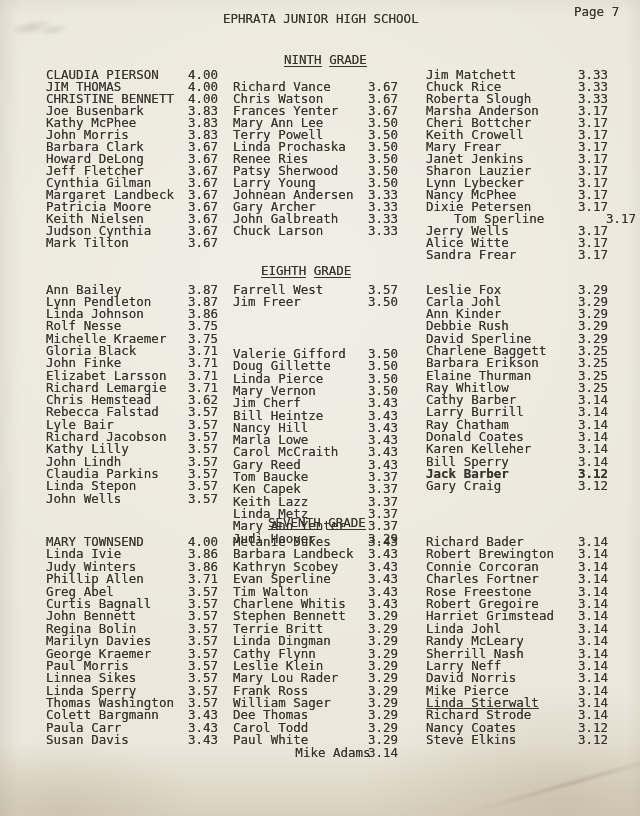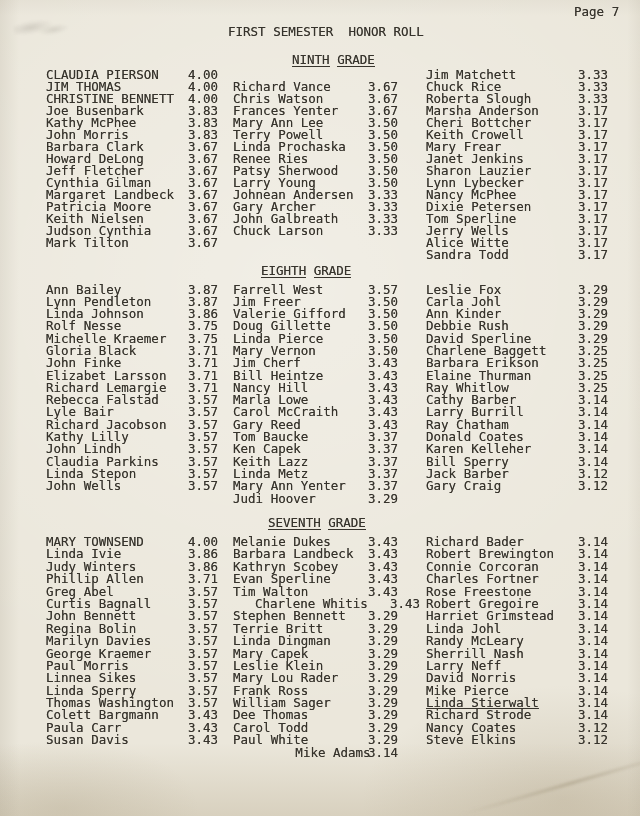--- a/index.html
+++ b/index.html
@@ -55,24 +55,24 @@
 </style>
 </head>
 <body>
 
 <div class="page" style="--paper: #ebe7db; --ink: #36332c;">
   <div class="texture"></div>
   <div class="smudge"></div>
   <div class="crease"></div>
 
   <div class="abs page-label">Page 7</div>
-  <div class="abs title2">FIRST SEMESTER  HONOR ROLL</div>
+  <div class="abs title1">EPHRATA JUNIOR HIGH SCHOOL</div>
 
   <div id="sections">
-      <div class="section-heading" style="left: 292px; top: 52px;"><span class="hword">NINTH</span> <span class="hword">GRADE</span></div>
+      <div class="section-heading" style="left: 284px; top: 52px;"><span class="hword">NINTH</span> <span class="hword">GRADE</span></div>
       <div class="col" style="left: 46px; top: 68.5px;">
         <div class="row" style="height: 12.05px; line-height: 12.05px;"><span class="name">CLAUDIA PIERSON</span><span class="gpa" style="left: 142px;">4.00</span></div>
         <div class="row" style="height: 12.05px; line-height: 12.05px;"><span class="name">JIM THOMAS</span><span class="gpa" style="left: 142px;">4.00</span></div>
         <div class="row" style="height: 12.05px; line-height: 12.05px;"><span class="name">CHRISTINE BENNETT</span><span class="gpa" style="left: 142px;">4.00</span></div>
         <div class="row" style="height: 12.05px; line-height: 12.05px;"><span class="name">Joe Busenbark</span><span class="gpa" style="left: 142px;">3.83</span></div>
         <div class="row" style="height: 12.05px; line-height: 12.05px;"><span class="name">Kathy McPhee</span><span class="gpa" style="left: 142px;">3.83</span></div>
         <div class="row" style="height: 12.05px; line-height: 12.05px;"><span class="name">John Morris</span><span class="gpa" style="left: 142px;">3.83</span></div>
         <div class="row" style="height: 12.05px; line-height: 12.05px;"><span class="name">Barbara Clark</span><span class="gpa" style="left: 142px;">3.67</span></div>
         <div class="row" style="height: 12.05px; line-height: 12.05px;"><span class="name">Howard DeLong</span><span class="gpa" style="left: 142px;">3.67</span></div>
         <div class="row" style="height: 12.05px; line-height: 12.05px;"><span class="name">Jeff Fletcher</span><span class="gpa" style="left: 142px;">3.67</span></div>
@@ -104,49 +104,50 @@
         <div class="row" style="height: 12.05px; line-height: 12.05px;"><span class="name">Roberta Slough</span><span class="gpa" style="left: 152px;">3.33</span></div>
         <div class="row" style="height: 12.05px; line-height: 12.05px;"><span class="name">Marsha Anderson</span><span class="gpa" style="left: 152px;">3.17</span></div>
         <div class="row" style="height: 12.05px; line-height: 12.05px;"><span class="name">Cheri Bottcher</span><span class="gpa" style="left: 152px;">3.17</span></div>
         <div class="row" style="height: 12.05px; line-height: 12.05px;"><span class="name">Keith Crowell</span><span class="gpa" style="left: 152px;">3.17</span></div>
         <div class="row" style="height: 12.05px; line-height: 12.05px;"><span class="name">Mary Frear</span><span class="gpa" style="left: 152px;">3.17</span></div>
         <div class="row" style="height: 12.05px; line-height: 12.05px;"><span class="name">Janet Jenkins</span><span class="gpa" style="left: 152px;">3.17</span></div>
         <div class="row" style="height: 12.05px; line-height: 12.05px;"><span class="name">Sharon Lauzier</span><span class="gpa" style="left: 152px;">3.17</span></div>
         <div class="row" style="height: 12.05px; line-height: 12.05px;"><span class="name">Lynn Lybecker</span><span class="gpa" style="left: 152px;">3.17</span></div>
         <div class="row" style="height: 12.05px; line-height: 12.05px;"><span class="name">Nancy McPhee</span><span class="gpa" style="left: 152px;">3.17</span></div>
         <div class="row" style="height: 12.05px; line-height: 12.05px;"><span class="name">Dixie Petersen</span><span class="gpa" style="left: 152px;">3.17</span></div>
-        <div class="row" style="height: 12.05px; line-height: 12.05px;"><span class="name">Tom Sperline</span><span class="gpa" style="left: 152px;">3.17</span></div>
+        <div class="row" style="height: 12.05px; line-height: 12.05px; margin-left: 28px;"><span class="name">Tom Sperline</span><span class="gpa" style="left: 152px;">3.17</span></div>
         <div class="row" style="height: 12.05px; line-height: 12.05px;"><span class="name">Jerry Wells</span><span class="gpa" style="left: 152px;">3.17</span></div>
         <div class="row" style="height: 12.05px; line-height: 12.05px;"><span class="name">Alice Witte</span><span class="gpa" style="left: 152px;">3.17</span></div>
-        <div class="row" style="height: 12.05px; line-height: 12.05px;"><span class="name">Sandra Todd</span><span class="gpa" style="left: 152px;">3.17</span></div>
+        <div class="row" style="height: 12.05px; line-height: 12.05px;"><span class="name">Sandra Frear</span><span class="gpa" style="left: 152px;">3.17</span></div>
       </div>
       <div class="section-heading" style="left: 261px; top: 263px;"><span class="hword">EIGHTH</span> <span class="hword">GRADE</span></div>
       <div class="col" style="left: 46px; top: 283.5px;">
         <div class="row" style="height: 12.3px; line-height: 12.3px;"><span class="name">Ann Bailey</span><span class="gpa" style="left: 142px;">3.87</span></div>
         <div class="row" style="height: 12.3px; line-height: 12.3px;"><span class="name">Lynn Pendleton</span><span class="gpa" style="left: 142px;">3.87</span></div>
         <div class="row" style="height: 12.3px; line-height: 12.3px;"><span class="name">Linda Johnson</span><span class="gpa" style="left: 142px;">3.86</span></div>
         <div class="row" style="height: 12.3px; line-height: 12.3px;"><span class="name">Rolf Nesse</span><span class="gpa" style="left: 142px;">3.75</span></div>
         <div class="row" style="height: 12.3px; line-height: 12.3px;"><span class="name">Michelle Kraemer</span><span class="gpa" style="left: 142px;">3.75</span></div>
         <div class="row" style="height: 12.3px; line-height: 12.3px;"><span class="name">Gloria Black</span><span class="gpa" style="left: 142px;">3.71</span></div>
         <div class="row" style="height: 12.3px; line-height: 12.3px;"><span class="name">John Finke</span><span class="gpa" style="left: 142px;">3.71</span></div>
         <div class="row" style="height: 12.3px; line-height: 12.3px;"><span class="name">Elizabet Larsson</span><span class="gpa" style="left: 142px;">3.71</span></div>
         <div class="row" style="height: 12.3px; line-height: 12.3px;"><span class="name">Richard Lemargie</span><span class="gpa" style="left: 142px;">3.71</span></div>
+        <div class="row" style="height: 12.3px; line-height: 12.3px;"><span class="name">Chris Hemstead</span><span class="gpa" style="left: 142px;">3.62</span></div>
         <div class="row" style="height: 12.3px; line-height: 12.3px;"><span class="name">Rebecca Falstad</span><span class="gpa" style="left: 142px;">3.57</span></div>
         <div class="row" style="height: 12.3px; line-height: 12.3px;"><span class="name">Lyle Bair</span><span class="gpa" style="left: 142px;">3.57</span></div>
         <div class="row" style="height: 12.3px; line-height: 12.3px;"><span class="name">Richard Jacobson</span><span class="gpa" style="left: 142px;">3.57</span></div>
         <div class="row" style="height: 12.3px; line-height: 12.3px;"><span class="name">Kathy Lilly</span><span class="gpa" style="left: 142px;">3.57</span></div>
         <div class="row" style="height: 12.3px; line-height: 12.3px;"><span class="name">John Lindh</span><span class="gpa" style="left: 142px;">3.57</span></div>
         <div class="row" style="height: 12.3px; line-height: 12.3px;"><span class="name">Claudia Parkins</span><span class="gpa" style="left: 142px;">3.57</span></div>
         <div class="row" style="height: 12.3px; line-height: 12.3px;"><span class="name">Linda Stepon</span><span class="gpa" style="left: 142px;">3.57</span></div>
         <div class="row" style="height: 12.3px; line-height: 12.3px;"><span class="name">John Wells</span><span class="gpa" style="left: 142px;">3.57</span></div>
       </div>
       <div class="col" style="left: 233px; top: 283.5px;">
         <div class="row" style="height: 12.3px; line-height: 12.3px;"><span class="name">Farrell West</span><span class="gpa" style="left: 135px;">3.57</span></div>
         <div class="row" style="height: 12.3px; line-height: 12.3px;"><span class="name">Jim Freer</span><span class="gpa" style="left: 135px;">3.50</span></div>
-        <div class="row" style="height: 12.3px; line-height: 12.3px;"><span class="name">Valerie Gifford</span><span class="gpa" style="left: 135px;">3.50</span></div>
+        <div class="row" style="height: 12.3px; line-height: 12.3px; margin-top: 40px;"><span class="name">Valerie Gifford</span><span class="gpa" style="left: 135px;">3.50</span></div>
         <div class="row" style="height: 12.3px; line-height: 12.3px;"><span class="name">Doug Gillette</span><span class="gpa" style="left: 135px;">3.50</span></div>
         <div class="row" style="height: 12.3px; line-height: 12.3px;"><span class="name">Linda Pierce</span><span class="gpa" style="left: 135px;">3.50</span></div>
         <div class="row" style="height: 12.3px; line-height: 12.3px;"><span class="name">Mary Vernon</span><span class="gpa" style="left: 135px;">3.50</span></div>
         <div class="row" style="height: 12.3px; line-height: 12.3px;"><span class="name">Jim Cherf</span><span class="gpa" style="left: 135px;">3.43</span></div>
         <div class="row" style="height: 12.3px; line-height: 12.3px;"><span class="name">Bill Heintze</span><span class="gpa" style="left: 135px;">3.43</span></div>
         <div class="row" style="height: 12.3px; line-height: 12.3px;"><span class="name">Nancy Hill</span><span class="gpa" style="left: 135px;">3.43</span></div>
         <div class="row" style="height: 12.3px; line-height: 12.3px;"><span class="name">Marla Lowe</span><span class="gpa" style="left: 135px;">3.43</span></div>
         <div class="row" style="height: 12.3px; line-height: 12.3px;"><span class="name">Carol McCraith</span><span class="gpa" style="left: 135px;">3.43</span></div>
         <div class="row" style="height: 12.3px; line-height: 12.3px;"><span class="name">Gary Reed</span><span class="gpa" style="left: 135px;">3.43</span></div>
         <div class="row" style="height: 12.3px; line-height: 12.3px;"><span class="name">Tom Baucke</span><span class="gpa" style="left: 135px;">3.37</span></div>
@@ -165,21 +166,21 @@
         <div class="row" style="height: 12.3px; line-height: 12.3px;"><span class="name">Charlene Baggett</span><span class="gpa" style="left: 152px;">3.25</span></div>
         <div class="row" style="height: 12.3px; line-height: 12.3px;"><span class="name">Barbara Erikson</span><span class="gpa" style="left: 152px;">3.25</span></div>
         <div class="row" style="height: 12.3px; line-height: 12.3px;"><span class="name">Elaine Thurman</span><span class="gpa" style="left: 152px;">3.25</span></div>
         <div class="row" style="height: 12.3px; line-height: 12.3px;"><span class="name">Ray Whitlow</span><span class="gpa" style="left: 152px;">3.25</span></div>
         <div class="row" style="height: 12.3px; line-height: 12.3px;"><span class="name">Cathy Barber</span><span class="gpa" style="left: 152px;">3.14</span></div>
         <div class="row" style="height: 12.3px; line-height: 12.3px;"><span class="name">Larry Burrill</span><span class="gpa" style="left: 152px;">3.14</span></div>
         <div class="row" style="height: 12.3px; line-height: 12.3px;"><span class="name">Ray Chatham</span><span class="gpa" style="left: 152px;">3.14</span></div>
         <div class="row" style="height: 12.3px; line-height: 12.3px;"><span class="name">Donald Coates</span><span class="gpa" style="left: 152px;">3.14</span></div>
         <div class="row" style="height: 12.3px; line-height: 12.3px;"><span class="name">Karen Kelleher</span><span class="gpa" style="left: 152px;">3.14</span></div>
         <div class="row" style="height: 12.3px; line-height: 12.3px;"><span class="name">Bill Sperry</span><span class="gpa" style="left: 152px;">3.14</span></div>
-        <div class="row" style="height: 12.3px; line-height: 12.3px;"><span class="name">Jack Barber</span><span class="gpa" style="left: 152px;">3.12</span></div>
+        <div class="row" style="height: 12.3px; line-height: 12.3px; font-weight: bold;"><span class="name">Jack Barber</span><span class="gpa" style="left: 152px;">3.12</span></div>
         <div class="row" style="height: 12.3px; line-height: 12.3px;"><span class="name">Gary Craig</span><span class="gpa" style="left: 152px;">3.12</span></div>
       </div>
       <div class="section-heading" style="left: 268px; top: 515px;"><span class="hword">SEVENTH</span> <span class="hword">GRADE</span></div>
       <div class="col" style="left: 46px; top: 536px;">
         <div class="row" style="height: 12.4px; line-height: 12.4px;"><span class="name">MARY TOWNSEND</span><span class="gpa" style="left: 142px;">4.00</span></div>
         <div class="row" style="height: 12.4px; line-height: 12.4px;"><span class="name">Linda Ivie</span><span class="gpa" style="left: 142px;">3.86</span></div>
         <div class="row" style="height: 12.4px; line-height: 12.4px;"><span class="name">Judy Winters</span><span class="gpa" style="left: 142px;">3.86</span></div>
         <div class="row" style="height: 12.4px; line-height: 12.4px;"><span class="name">Phillip Allen</span><span class="gpa" style="left: 142px;">3.71</span></div>
         <div class="row" style="height: 12.4px; line-height: 12.4px;"><span class="name">Greg Abel</span><span class="gpa" style="left: 142px;">3.57</span></div>
         <div class="row" style="height: 12.4px; line-height: 12.4px;"><span class="name">Curtis Bagnall</span><span class="gpa" style="left: 142px;">3.57</span></div>
@@ -194,25 +195,25 @@
         <div class="row" style="height: 12.4px; line-height: 12.4px;"><span class="name">Colett Bargmann</span><span class="gpa" style="left: 142px;">3.43</span></div>
         <div class="row" style="height: 12.4px; line-height: 12.4px;"><span class="name">Paula Carr</span><span class="gpa" style="left: 142px;">3.43</span></div>
         <div class="row" style="height: 12.4px; line-height: 12.4px;"><span class="name">Susan Davis</span><span class="gpa" style="left: 142px;">3.43</span></div>
       </div>
       <div class="col" style="left: 233px; top: 536px;">
         <div class="row" style="height: 12.4px; line-height: 12.4px;"><span class="name">Melanie Dukes</span><span class="gpa" style="left: 135px;">3.43</span></div>
         <div class="row" style="height: 12.4px; line-height: 12.4px;"><span class="name">Barbara Landbeck</span><span class="gpa" style="left: 135px;">3.43</span></div>
         <div class="row" style="height: 12.4px; line-height: 12.4px;"><span class="name">Kathryn Scobey</span><span class="gpa" style="left: 135px;">3.43</span></div>
         <div class="row" style="height: 12.4px; line-height: 12.4px;"><span class="name">Evan Sperline</span><span class="gpa" style="left: 135px;">3.43</span></div>
         <div class="row" style="height: 12.4px; line-height: 12.4px;"><span class="name">Tim Walton</span><span class="gpa" style="left: 135px;">3.43</span></div>
-        <div class="row" style="height: 12.4px; line-height: 12.4px; margin-left: 22px;"><span class="name">Charlene Whitis</span><span class="gpa" style="left: 135px;">3.43</span></div>
+        <div class="row" style="height: 12.4px; line-height: 12.4px;"><span class="name">Charlene Whitis</span><span class="gpa" style="left: 135px;">3.43</span></div>
         <div class="row" style="height: 12.4px; line-height: 12.4px;"><span class="name">Stephen Bennett</span><span class="gpa" style="left: 135px;">3.29</span></div>
         <div class="row" style="height: 12.4px; line-height: 12.4px;"><span class="name">Terrie Britt</span><span class="gpa" style="left: 135px;">3.29</span></div>
         <div class="row" style="height: 12.4px; line-height: 12.4px;"><span class="name">Linda Dingman</span><span class="gpa" style="left: 135px;">3.29</span></div>
-        <div class="row" style="height: 12.4px; line-height: 12.4px;"><span class="name">Mary Capek</span><span class="gpa" style="left: 135px;">3.29</span></div>
+        <div class="row" style="height: 12.4px; line-height: 12.4px;"><span class="name">Cathy Flynn</span><span class="gpa" style="left: 135px;">3.29</span></div>
         <div class="row" style="height: 12.4px; line-height: 12.4px;"><span class="name">Leslie Klein</span><span class="gpa" style="left: 135px;">3.29</span></div>
         <div class="row" style="height: 12.4px; line-height: 12.4px;"><span class="name">Mary Lou Rader</span><span class="gpa" style="left: 135px;">3.29</span></div>
         <div class="row" style="height: 12.4px; line-height: 12.4px;"><span class="name">Frank Ross</span><span class="gpa" style="left: 135px;">3.29</span></div>
         <div class="row" style="height: 12.4px; line-height: 12.4px;"><span class="name">William Sager</span><span class="gpa" style="left: 135px;">3.29</span></div>
         <div class="row" style="height: 12.4px; line-height: 12.4px;"><span class="name">Dee Thomas</span><span class="gpa" style="left: 135px;">3.29</span></div>
         <div class="row" style="height: 12.4px; line-height: 12.4px;"><span class="name">Carol Todd</span><span class="gpa" style="left: 135px;">3.29</span></div>
         <div class="row" style="height: 12.4px; line-height: 12.4px;"><span class="name">Paul White</span><span class="gpa" style="left: 135px;">3.29</span></div>
         <div class="row" style="height: 12.4px; line-height: 12.4px; text-align: center;"><span class="name">Mike Adams</span><span class="gpa" style="left: 135px;">3.14</span></div>
       </div>
       <div class="col" style="left: 426px; top: 536px;">

